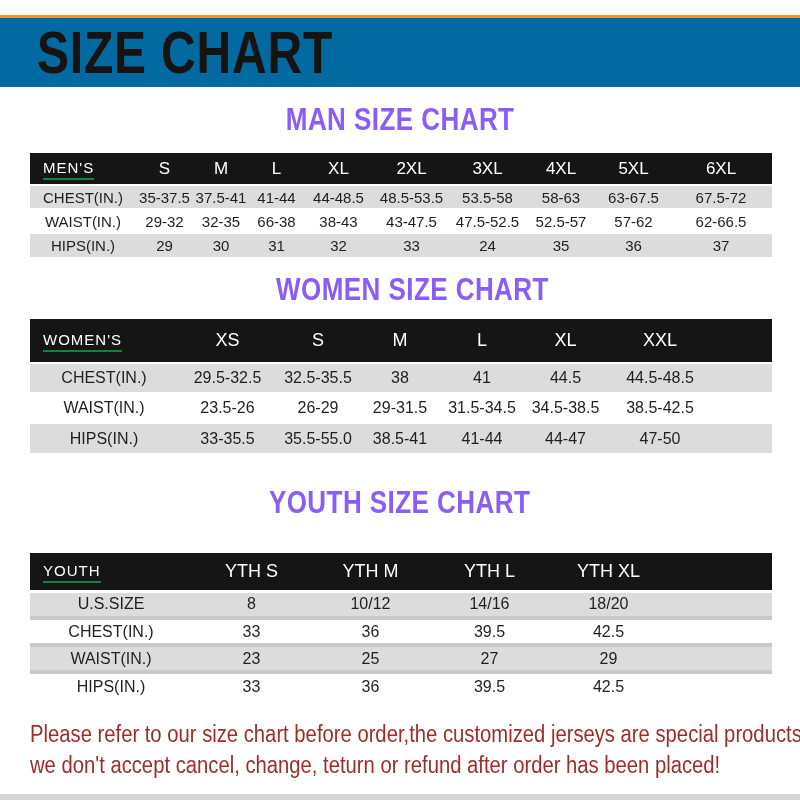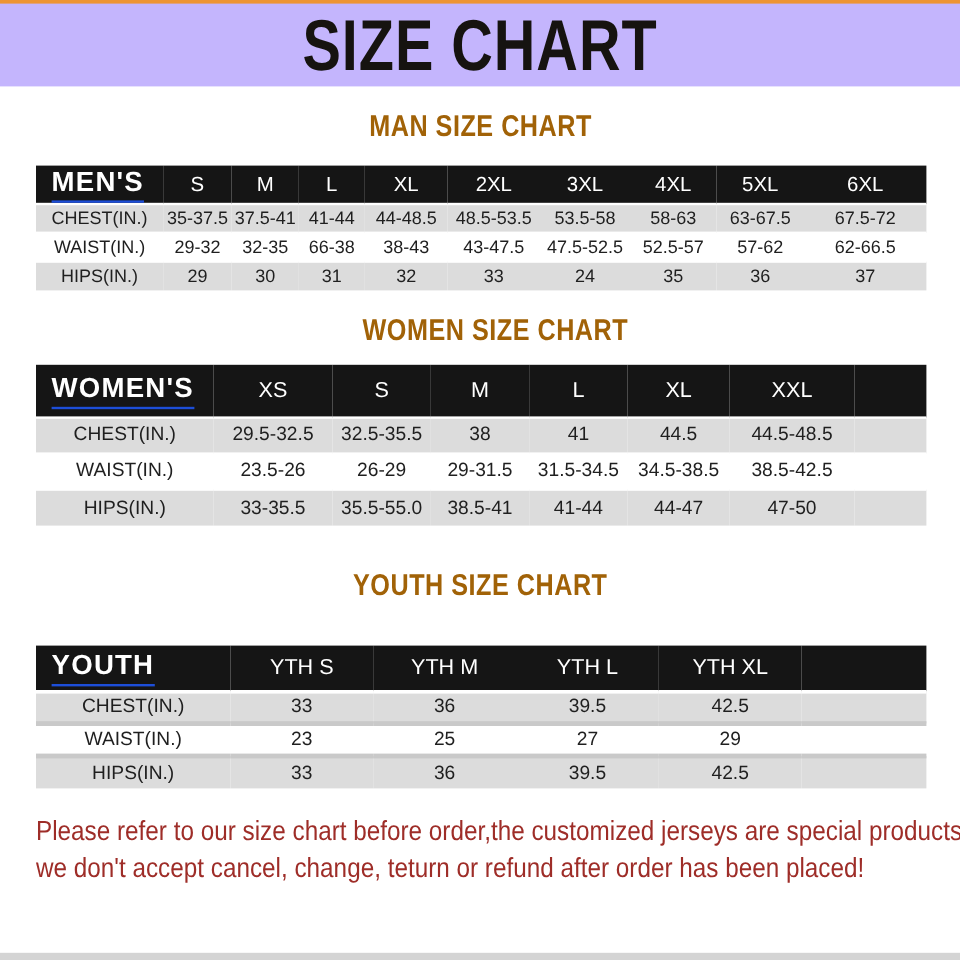--- a/index.html
+++ b/index.html
@@ -7,34 +7,35 @@
   body {
     font-family: "Liberation Sans", sans-serif;
     background: #ffffff;
     color: #1a1a1a;
     overflow: hidden;
     position: relative;
   }
   
   .banner {
     width: 800px; height: 72px;
-    background: #c4b5fd;
-    display: flex; align-items: center; justify-content: center;
+    background: #0369a1;
+    display: flex; align-items: center; justify-content: flex-start;
     border-top: 3px solid #ED9433;
+    margin-top: 15px;
   }
   .banner-title {
     font-size: 60px; font-weight: 700; color: #161310;
     letter-spacing: 1px; line-height: 1;
     transform: scaleX(0.80); transform-origin: center;
     white-space: nowrap;
   }
   
   .section-heading {
     text-align: center;
-    font-size: 25px; font-weight: 700; color: #a16207;
+    font-size: 31px; font-weight: 700; color: #8b5cf6;
     line-height: 34px;
     white-space: nowrap;
   }
   .section-heading > span { display: inline-block; transform: scaleX(0.84); letter-spacing: 0.5px; }
   .heading-man   { margin-top: 16px; }
   .heading-women { margin-top: 16px; padding-left: 25px; }
   .heading-youth { margin-top: 33px; }
   
   table {
     border-collapse: collapse;
@@ -45,22 +46,22 @@
   .tbl-men   { margin-top: 16px; }
   .tbl-women { margin-top: 12px; }
   .tbl-youth { margin-top: 33px; }
   thead tr { background: #151515; color: #ffffff; }
   thead th { font-weight: 400; text-align: center; }
   .tbl-men   thead th { height: 32px; font-size: 17px; }
   .tbl-women thead th { height: 44px; font-size: 18px; }
   .tbl-youth thead th { height: 38px; font-size: 18px; }
   th.group-label { text-align: left; padding-left: 13px; }
   th.group-label .ul {
-    font-weight: 700; font-size: 23px; letter-spacing: 1px;
-    border-bottom: 2px solid #1d4ed8; padding-bottom: 2px;
+    font-weight: 400; font-size: 15px; letter-spacing: 1px;
+    border-bottom: 2px solid #15803d; padding-bottom: 2px;
     display: inline-block;
   }
   tbody td { text-align: center; color: #1f1f1f; }
   .tbl-men   tbody td { height: 24px; font-size: 15px; }
   .tbl-women tbody td { height: 30px; font-size: 16px; }
   .tbl-youth tbody td { height: 27px; font-size: 16px; }
   tbody tr:nth-child(odd)  { background: #DCDCDC; }
   tbody tr:nth-child(even) { background: #ffffff; }
   .tbl-men   tbody tr, .tbl-women tbody tr { border-top: 2px solid #ffffff; }
   .tbl-youth tbody tr { border-top: 4px solid #c9c9c9; }
@@ -241,20 +242,28 @@
       </th>
     <th>YTH S</th>
         <th>YTH M</th>
         <th>YTH L</th>
         <th>YTH XL</th>
         <th></th>
       </tr>
   </thead>
   <tbody>
       <tr>
+        <td>U.S.SIZE</td>
+        <td>8</td>
+        <td>10/12</td>
+        <td>14/16</td>
+        <td>18/20</td>
+        <td></td>
+      </tr>
+      <tr>
         <td>CHEST(IN.)</td>
         <td>33</td>
         <td>36</td>
         <td>39.5</td>
         <td>42.5</td>
         <td></td>
       </tr>
       <tr>
         <td>WAIST(IN.)</td>
         <td>23</td>

